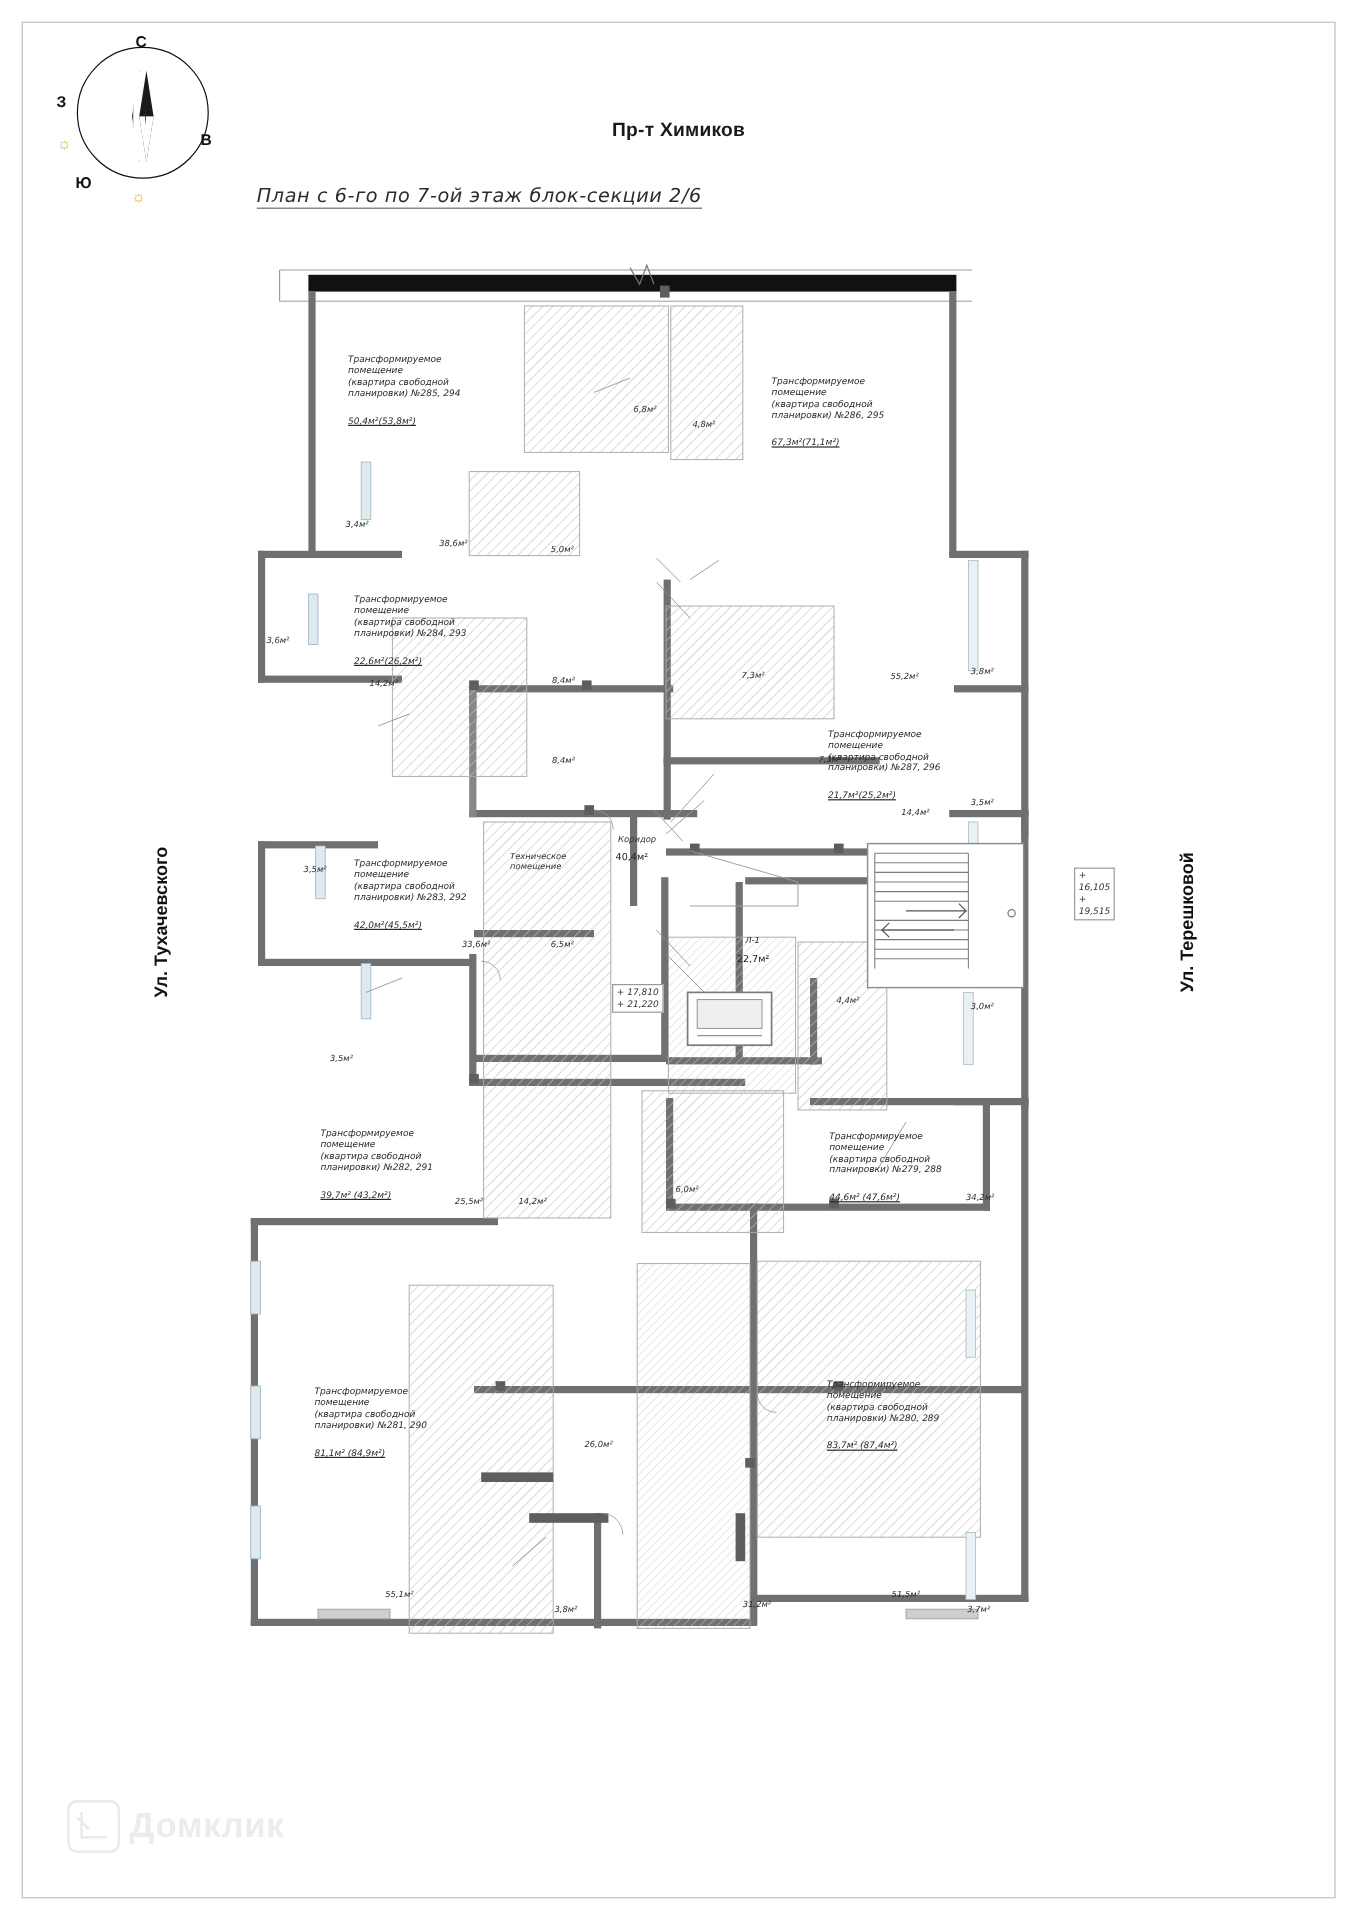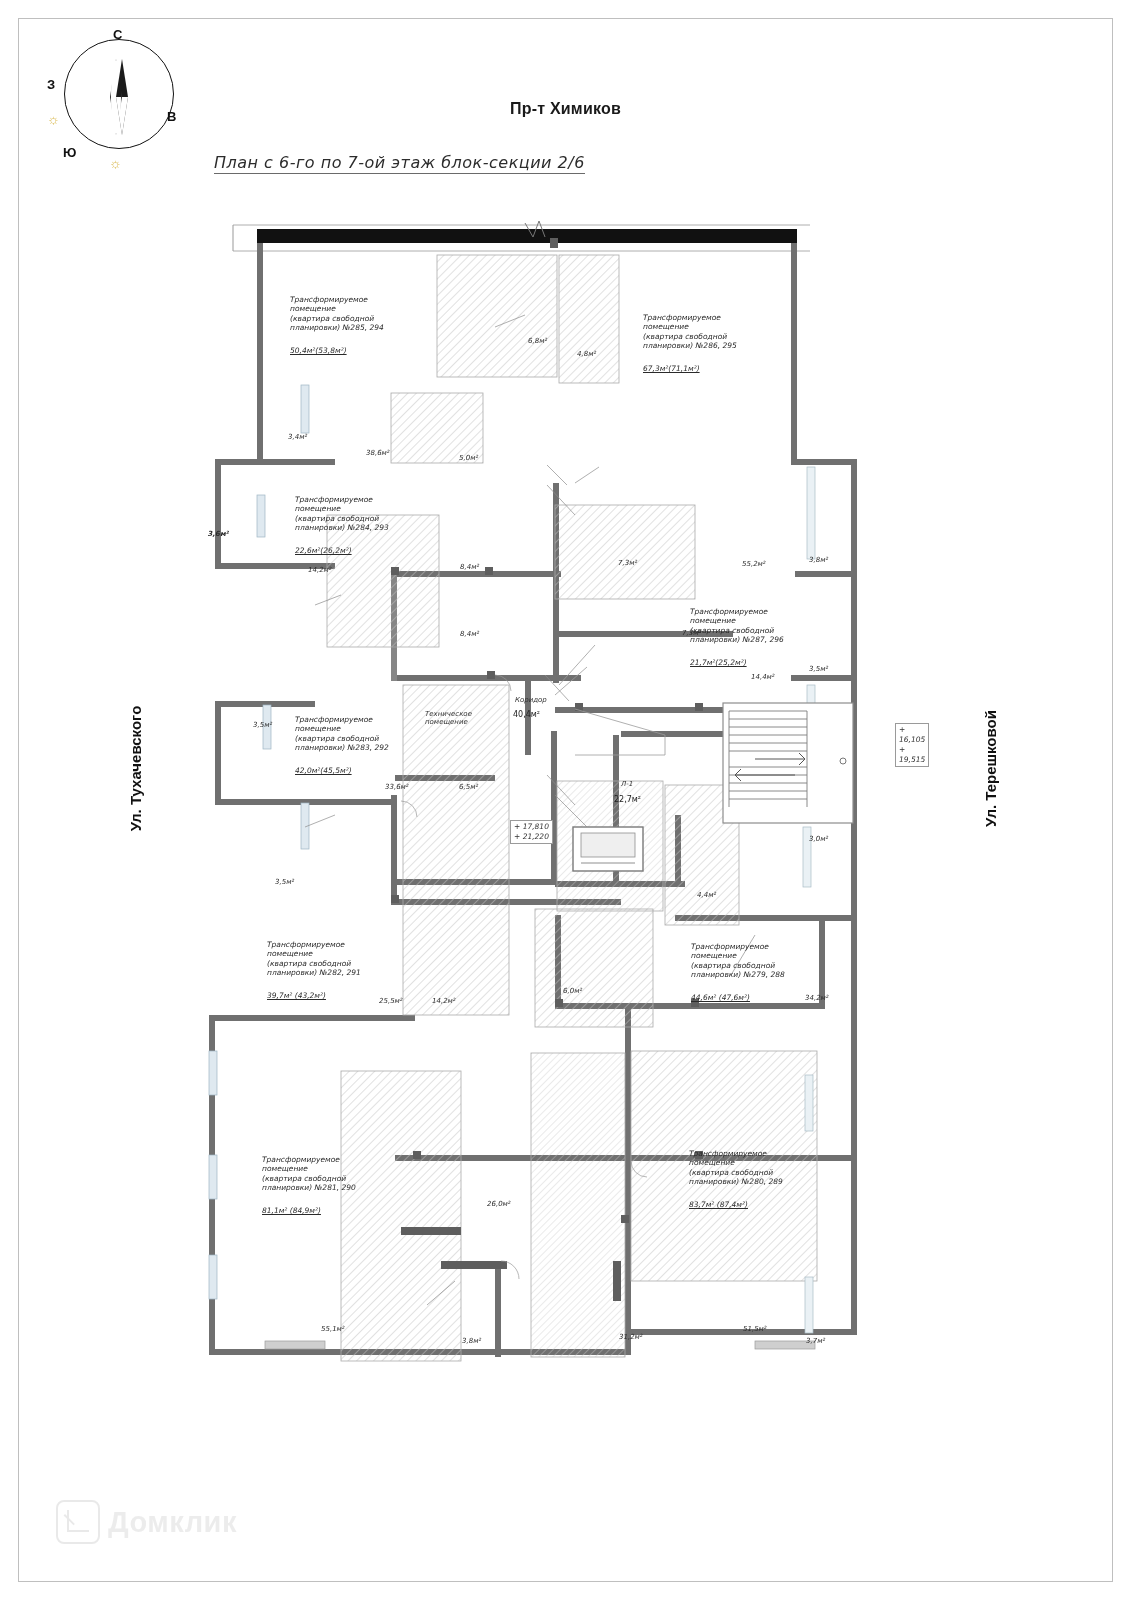--- a/index.html
+++ b/index.html
@@ -532,36 +532,36 @@
     <div class="lbl room" style="left:230px; top:495px; width:68px;">Техническое
 помещение</div>
     <div class="lbl room" style="left:426px; top:565px;">Л-1</div>
     <div class="lbl mid" style="left:419px; top:580px;">22,7м²</div>
 
     <div class="lbl small" style="left:333px; top:122px;">6,8м²</div>
     <div class="lbl small" style="left:382px; top:135px;">4,8м²</div>
     <div class="lbl small" style="left:73px; top:218px;margin-left:20px;">3,4м²</div>
     <div class="lbl small" style="left:171px; top:234px;">38,6м²</div>
     <div class="lbl small" style="left:264px; top:239px;">5,0м²</div>
-    <div class="lbl small" style="left:13px; top:315px;font-weight:bold;">3,6м²</div>
+    <div class="lbl small" style="left:27px; top:315px;">3,6м²</div>
     <div class="lbl small" style="left:113px; top:351px;">14,2м²</div>
     <div class="lbl small" style="left:265px; top:348px;">8,4м²</div>
     <div class="lbl small" style="left:265px; top:415px;">8,4м²</div>
     <div class="lbl small" style="left:423px; top:344px;">7,3м²</div>
     <div class="lbl small" style="left:547px; top:345px;">55,2м²</div>
     <div class="lbl small" style="left:614px; top:341px;">3,8м²</div>
     <div class="lbl small" style="left:487px; top:414px;">7,3м²</div>
     <div class="lbl small" style="left:556px; top:458px;">14,4м²</div>
     <div class="lbl small" style="left:614px; top:450px;">3,5м²</div>
     <div class="lbl small" style="left:58px; top:506px;">3,5м²</div>
     <div class="lbl small" style="left:190px; top:568px;">33,6м²</div>
     <div class="lbl small" style="left:264px; top:568px;">6,5м²</div>
     <div class="lbl small" style="left:80px; top:663px;">3,5м²</div>
     <div class="lbl small" style="left:614px; top:620px;">3,0м²</div>
-    <div class="lbl small" style="left:502px; top:676px;">4,4м²</div>
+    <div class="lbl small" style="left:502px; top:615px;">4,4м²</div>
     <div class="lbl small" style="left:184px; top:782px;">25,5м²</div>
     <div class="lbl small" style="left:237px; top:782px;">14,2м²</div>
     <div class="lbl small" style="left:368px; top:772px;">6,0м²</div>
     <div class="lbl small" style="left:610px; top:779px;">34,2м²</div>
     <div class="lbl small" style="left:292px; top:985px;">26,0м²</div>
     <div class="lbl small" style="left:126px; top:1110px;">55,1м²</div>
     <div class="lbl small" style="left:267px; top:1122px;">3,8м²</div>
     <div class="lbl small" style="left:424px; top:1118px;">31,2м²</div>
     <div class="lbl small" style="left:548px; top:1110px;">51,5м²</div>
     <div class="lbl small" style="left:611px; top:1122px;">3,7м²</div>

